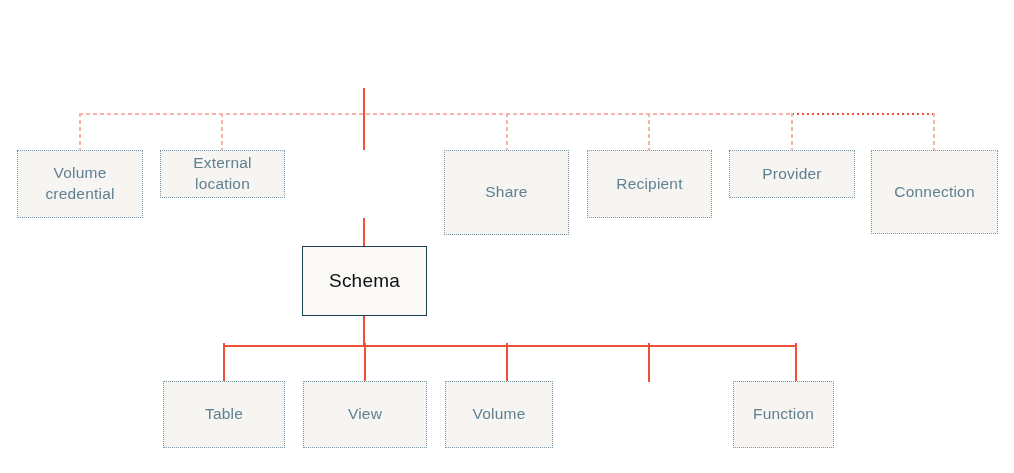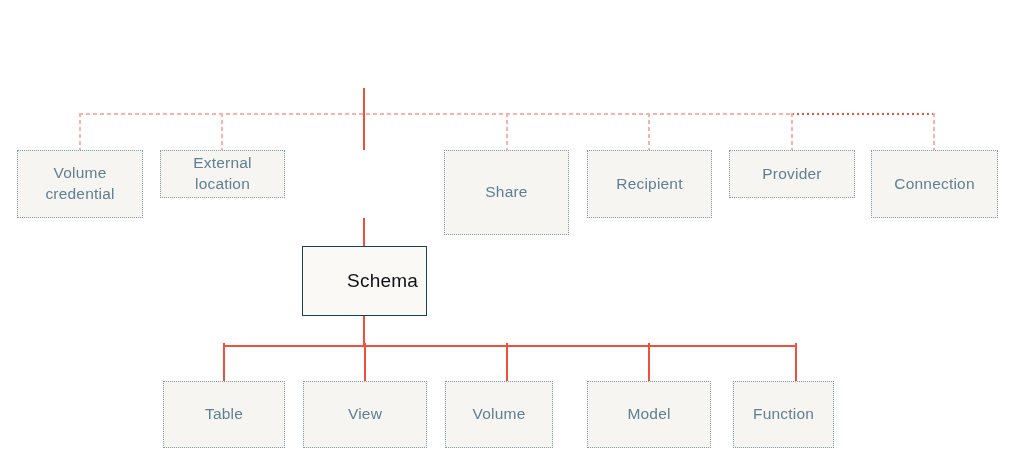--- a/index.html
+++ b/index.html
@@ -33,21 +33,20 @@
     line-height:1.35;
     letter-spacing:.2px;
     padding:4px 8px;
   }
   .node.schema{
     background:var(--schema-fill);
     border:1.5px solid var(--schema-border);
     color:var(--schema-text);
     font-size:19px;
     letter-spacing:.2px;
-    justify-content:flex-end;
   }
   .line{position:absolute;}
   .v-solid{width:2px;background:var(--line-solid);}
   .h-solid{height:2px;background:var(--line-solid);}
   .h-dash{
     height:2px;
     background:repeating-linear-gradient(90deg,var(--line-dashed) 0 4px,transparent 4px 7px);
   }
   .v-dash{
     width:2px;
@@ -91,37 +90,34 @@
   </div>
   <div class="node" style="left:444px;top:150px;width:125px;height:85px">
     <span>Share</span>
   </div>
   <div class="node" style="left:587px;top:150px;width:125px;height:68px">
     <span>Recipient</span>
   </div>
   <div class="node" style="left:729px;top:150px;width:126px;height:48px">
     <span>Provider</span>
   </div>
-  <div class="node" style="left:871px;top:150px;width:127px;height:68px">
+  <div class="node" style="left:871px;top:150px;width:127px;height:84px">
     <span>Connection</span>
   </div>
 
   <div class="node schema" style="left:302px;top:246px;width:125px;height:70px">
     <span>Schema</span>
   </div>
 
   <div class="node" style="left:303px;top:381px;width:124px;height:67px">
     <span>View</span>
   </div>
   <div class="node" style="left:163px;top:381px;width:122px;height:67px">
     <span>Table</span>
   </div>
   <div class="node" style="left:445px;top:381px;width:108px;height:67px">
     <span>Volume</span>
   </div>
-  <div class="node" style="left:587px;top:381px;width:124px;height:67px">
-    <span>Model</span>
-  </div>
   <div class="node" style="left:733px;top:381px;width:101px;height:67px">
     <span>Function</span>
   </div>
 
 </div>
 
 </body></html>

